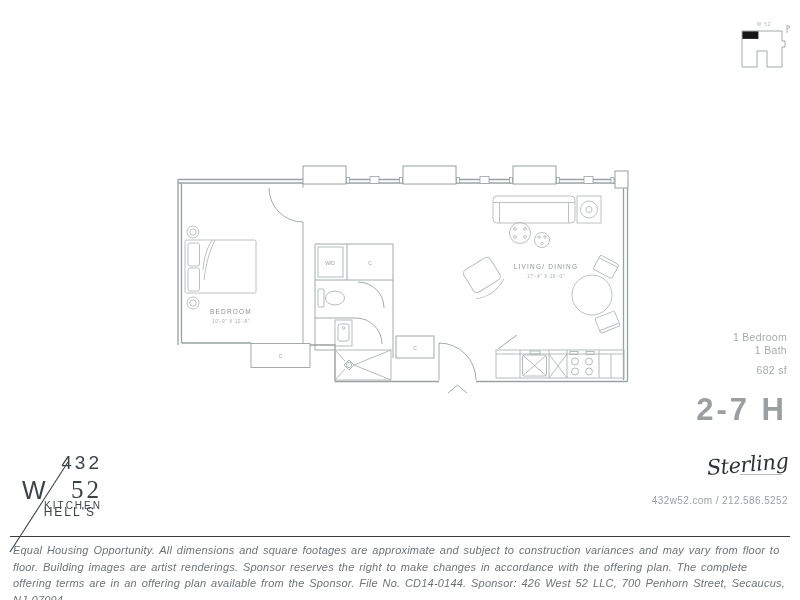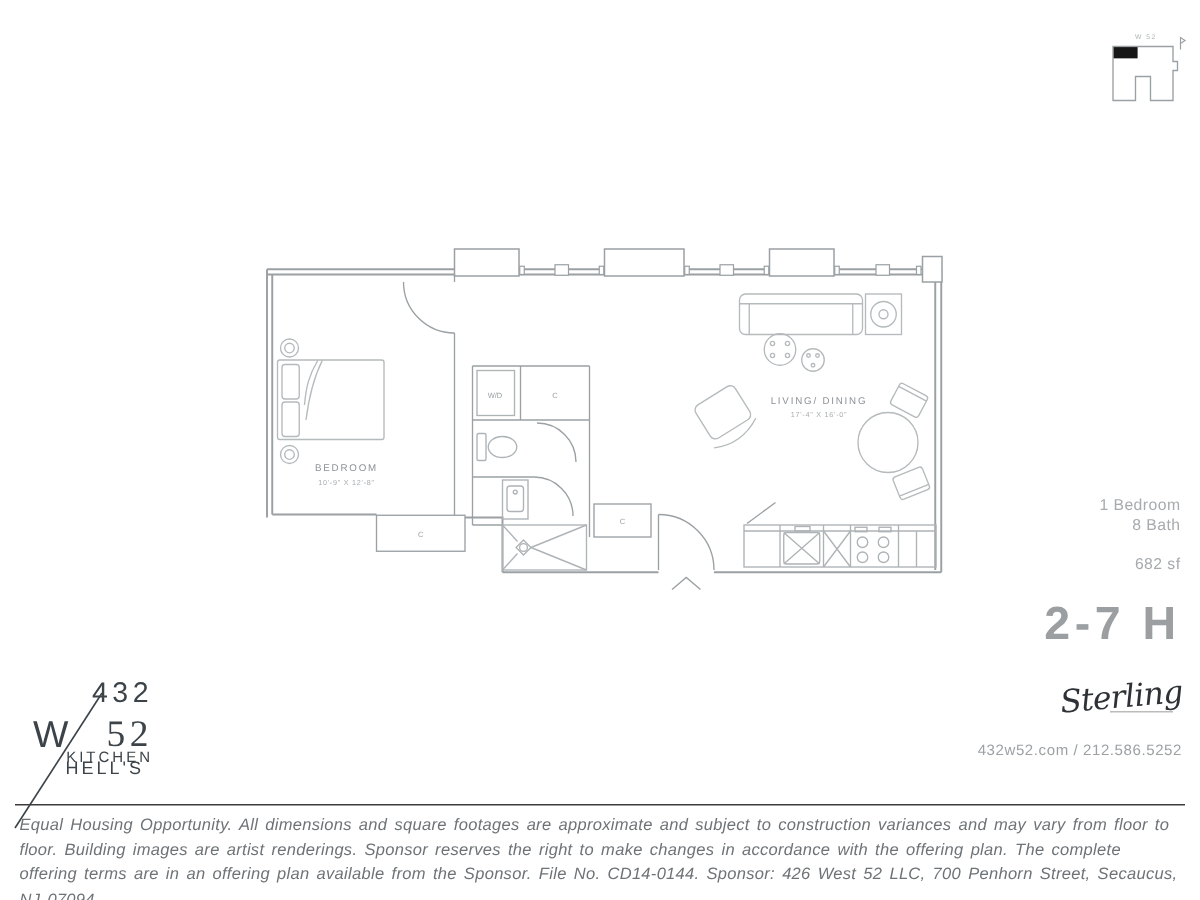--- a/index.html
+++ b/index.html
@@ -9,21 +9,21 @@
 
   
   .keyplan{position:absolute;left:730px;top:16px;width:62px;height:62px;}
 
   
   .plan{position:absolute;left:168px;top:158px;width:475px;height:245px;}
 
   
   .unitinfo{position:absolute;right:13px;top:331px;text-align:right;color:#a7abae;
             font-size:10.5px;line-height:13px;letter-spacing:.3px;}
-  .unitinfo .sf{margin-top:13px;text-align:right;}
+  .unitinfo .sf{margin-top:7px;text-align:right;}
   .unitinfo .unitnum{margin-top:17px;font-size:31px;line-height:32px;color:#9b9fa2;
                      letter-spacing:3px;font-weight:700;}
 
   
   .brand{position:absolute;left:22px;top:452px;width:80px;height:80px;color:#3d4449;}
   .brand div{position:absolute;white-space:nowrap;font-weight:300;}
   .b432{right:0;top:0;font-size:19px;letter-spacing:3px;}
   .bw  {left:0;top:24px;font-size:25px;letter-spacing:1px;}
   .b52 {right:0;top:24px;font-size:25px;letter-spacing:3px;font-family:Liberation Serif, serif;}
   .bh  {right:6px;top:53px;font-size:12px;letter-spacing:2px;}
@@ -189,21 +189,21 @@
       <text x="378" y="120" font-size="4.8" letter-spacing=".5" fill="#a8adb0">17'-4" X 16'-0"</text>
       <text x="162" y="107" font-size="5" fill="#9aa0a3">W/D</text>
       <text x="202" y="107" font-size="5" fill="#9aa0a3">C</text>
       <text x="112.5" y="200" font-size="5" fill="#9aa0a3">C</text>
       <text x="247" y="191.5" font-size="5" fill="#9aa0a3">C</text>
     </g>
   </svg>
 
   <div class="unitinfo">
     <div>1 Bedroom</div>
-    <div>8 Bath</div>
+    <div>1 Bath</div>
     <div class="sf">682 sf</div>
     <div class="unitnum">2-7 H</div>
   </div>
 
   <div class="brand">
     <svg class="slash" viewBox="0 0 80 100">
       <line x1="2" y1="96" x2="60" y2="6" stroke="#3d4449" stroke-width="1.1"></line>
     </svg>
     <div class="b432">432</div>
     <div class="bw">W</div>

